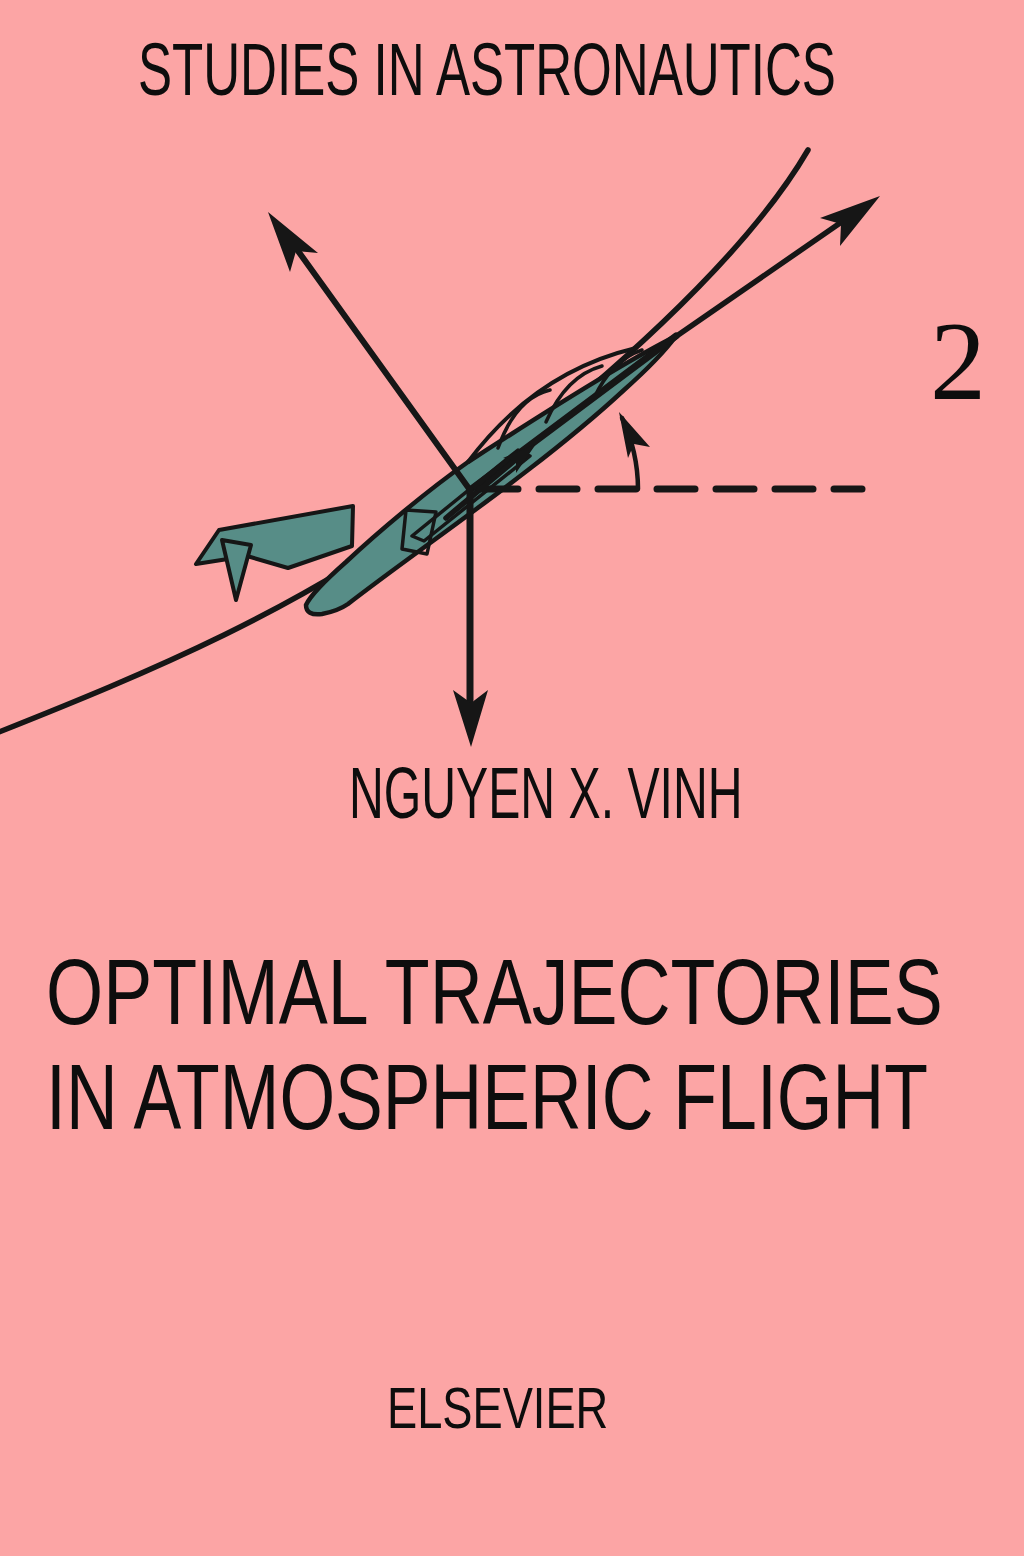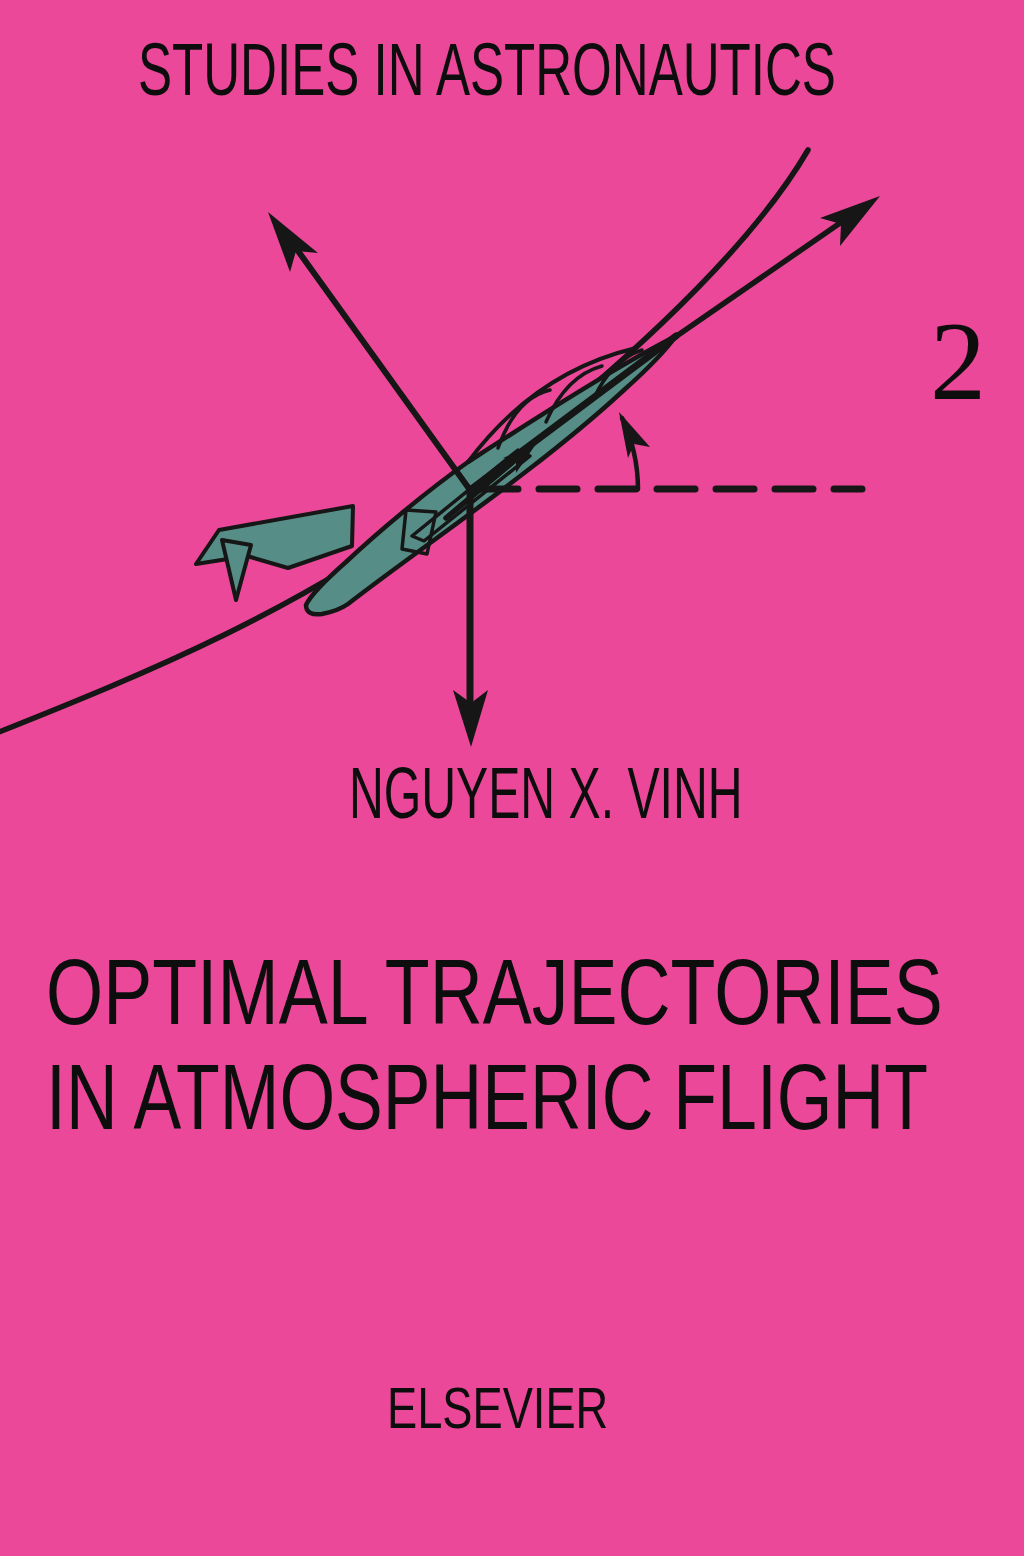--- a/index.html
+++ b/index.html
@@ -1,20 +1,20 @@
 <!DOCTYPE html>
 <html><head>
 <meta charset="utf-8">
 <style>
   html, body { margin: 0; padding: 0; background: #2e2e2e; }
   .cover {
     position: relative;
     width: 1024px;
     height: 1556px;
-    background: #ec4899;
+    background: #fca5a5;
     overflow: hidden;
     font-family: "Liberation Sans", sans-serif;
     color: #0d0d0d;
   }
   .abs { position: absolute; white-space: nowrap; transform-origin: 0 0; }
 
   .series-title {
     left: 138px; top: 27px;
     font-size: 74px; font-weight: 400;
     letter-spacing: 0px;

